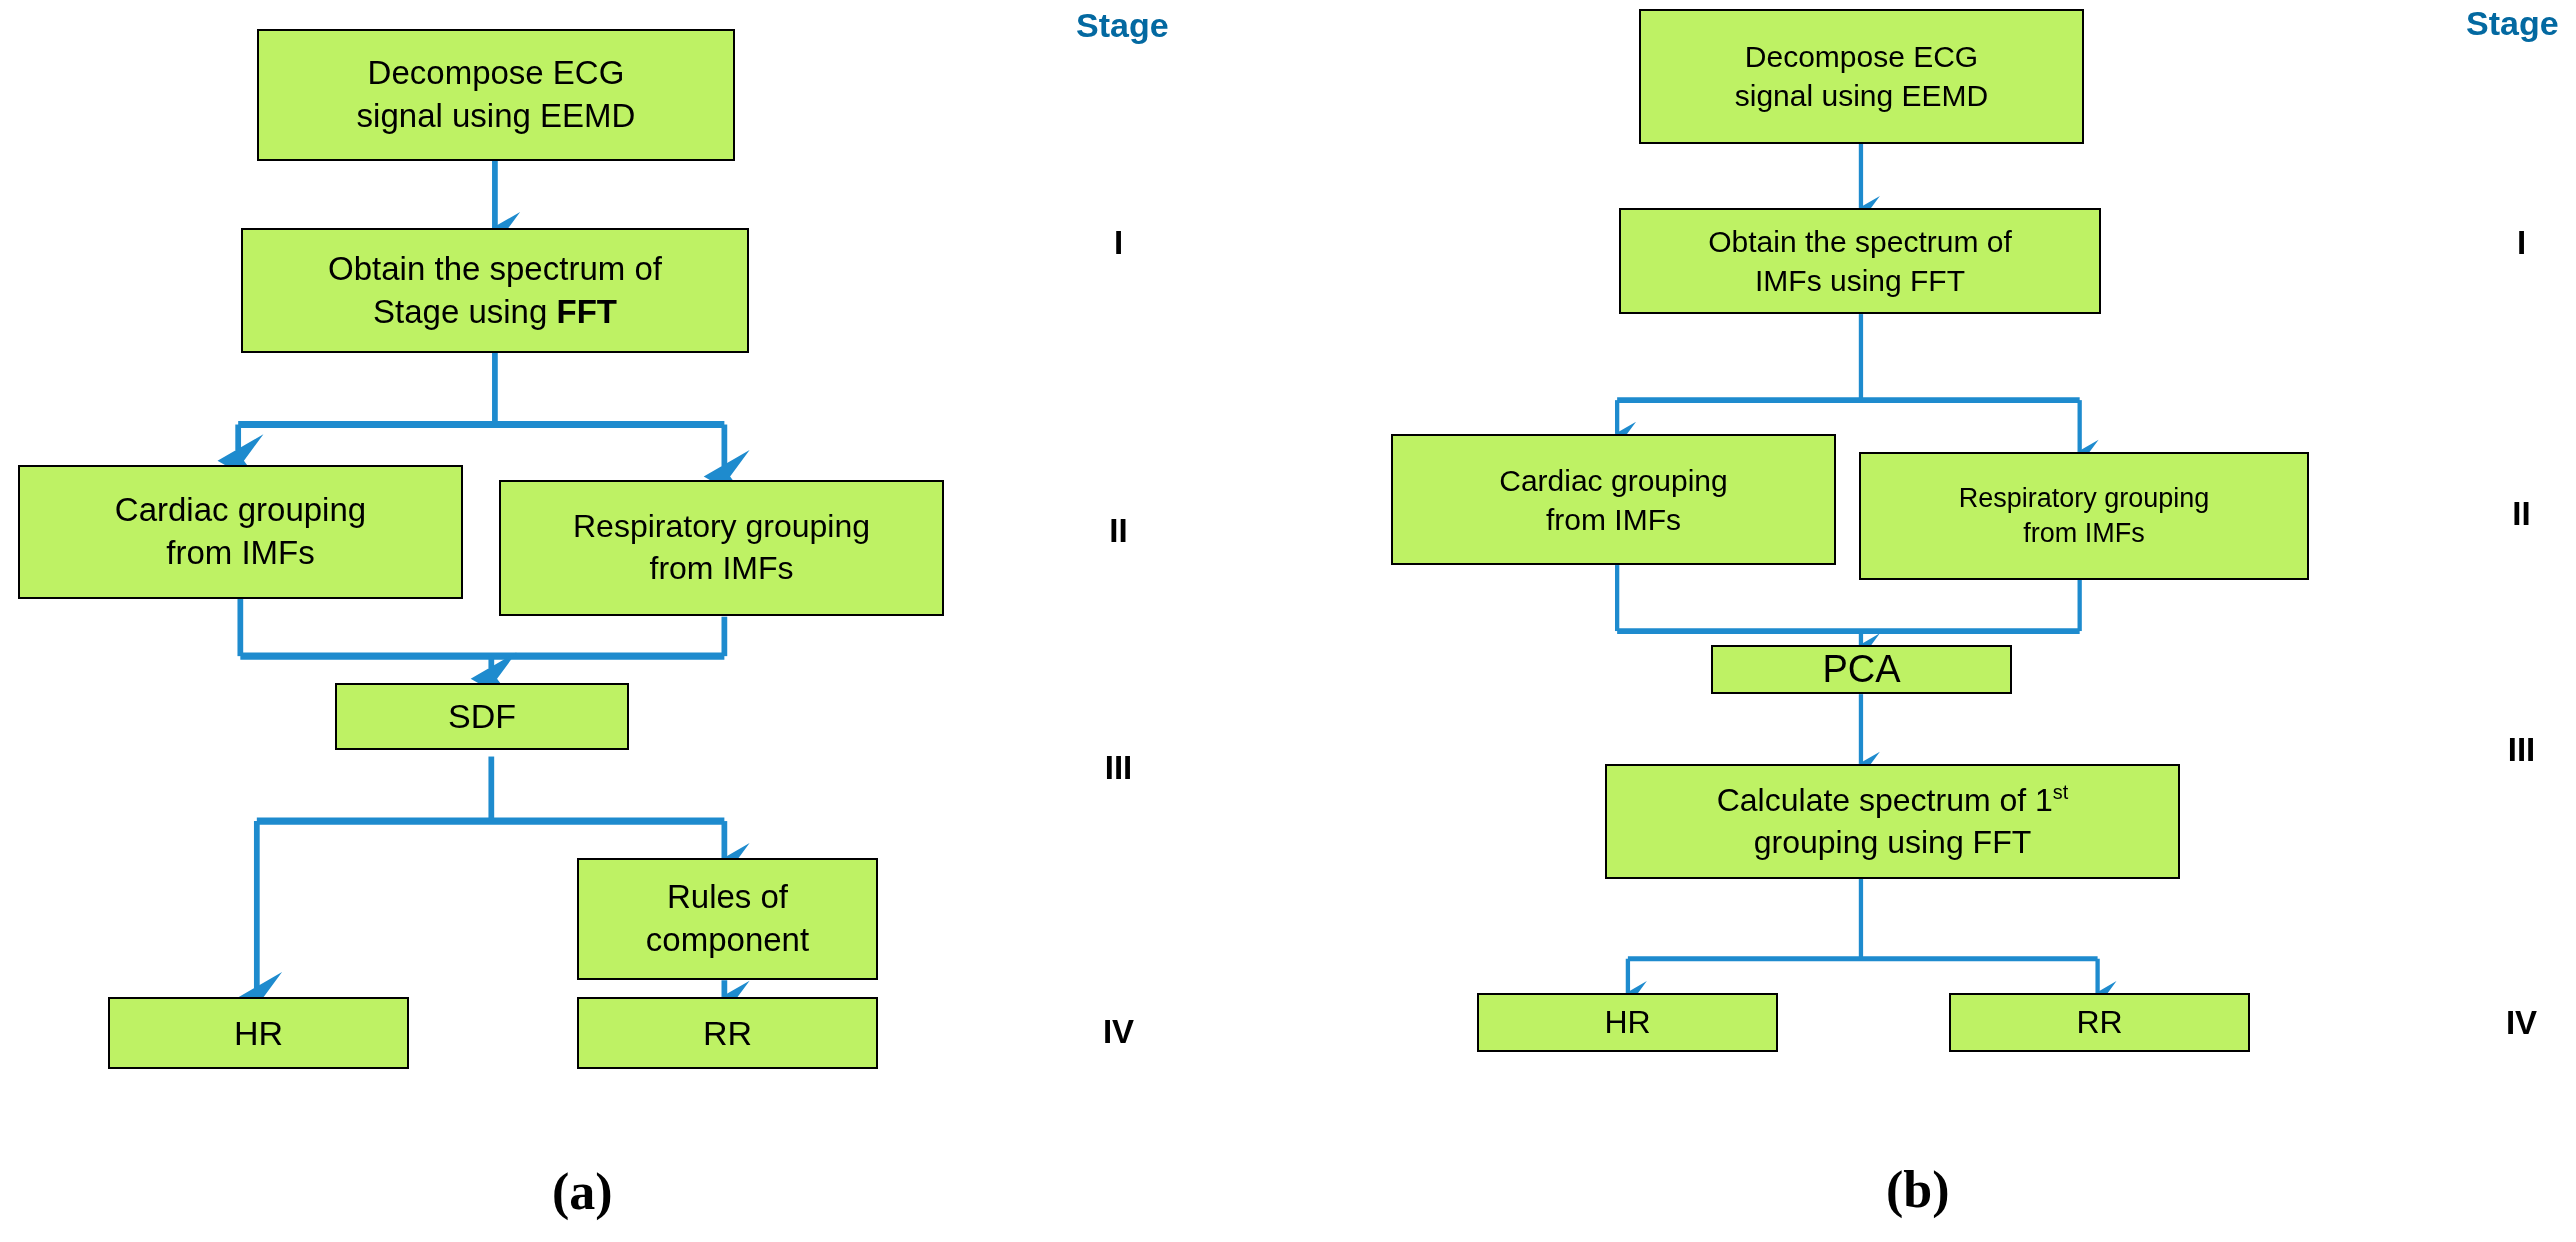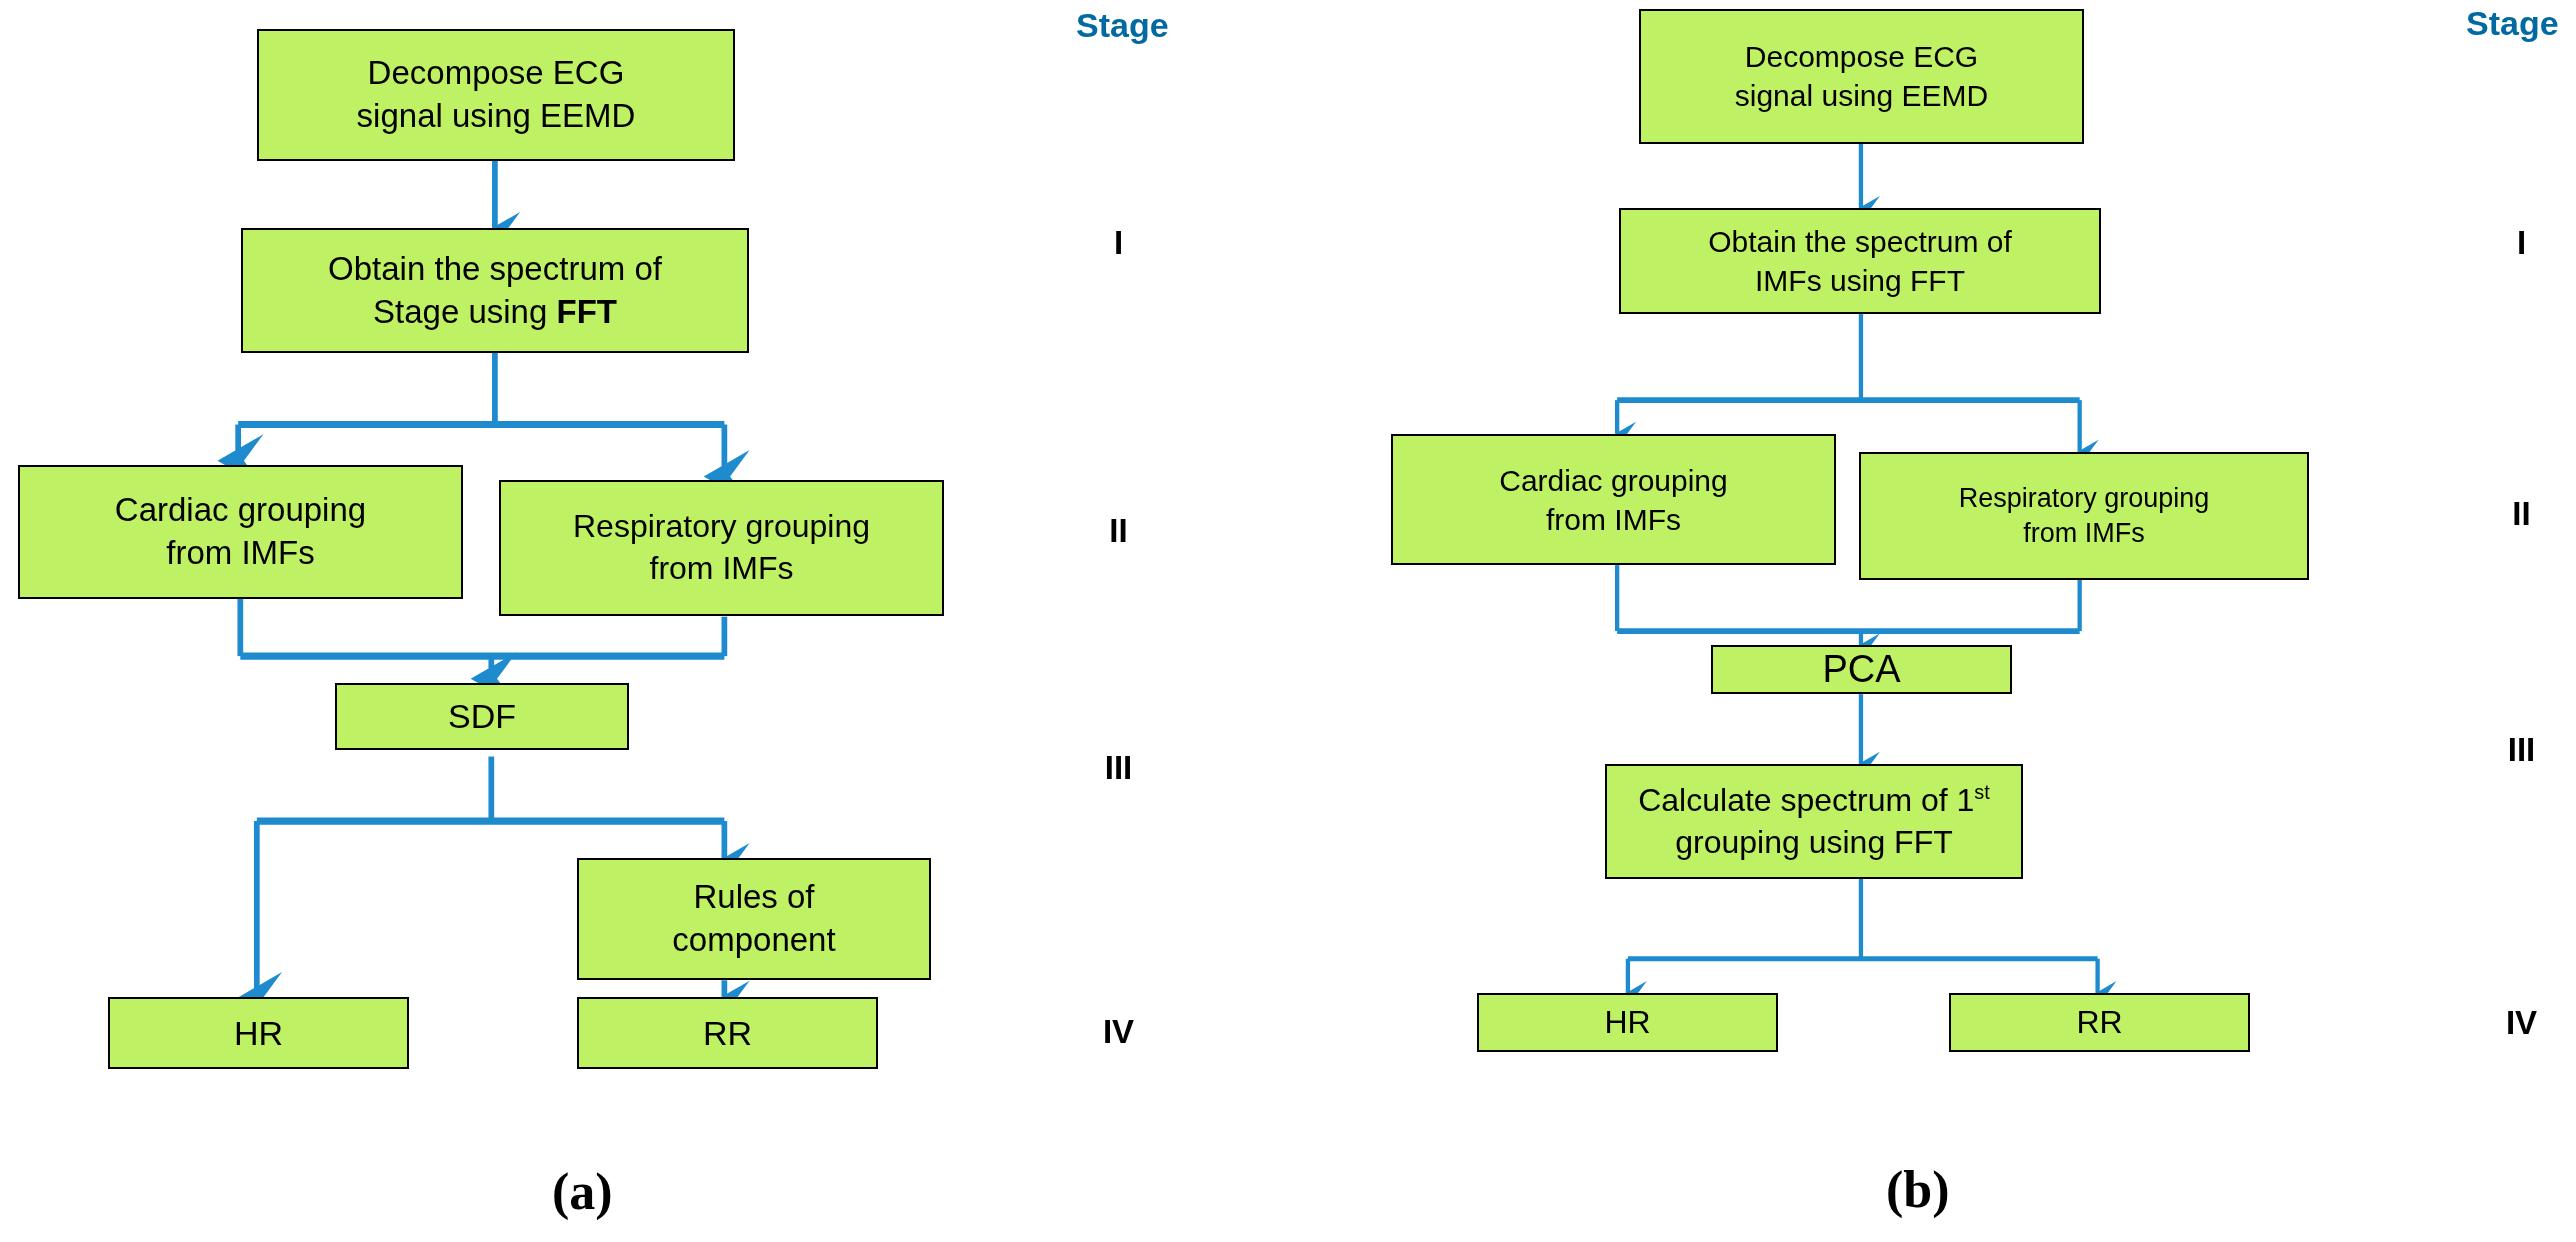--- a/index.html
+++ b/index.html
@@ -160,21 +160,21 @@
     <span class="txt">
       <span>Respiratory grouping</span><br>
       <span>from IMFs</span>
     </span>
   </div>
 
   <div class="node" style="left:335px; top:683px; width:294px; height:67px; font-size:34px;">
     <span class="txt">SDF</span>
   </div>
 
-  <div class="node" style="left:577px; top:858px; width:354px; height:122px; font-size:33px;">
+  <div class="node" style="left:577px; top:858px; width:301px; height:122px; font-size:33px;">
     <span class="txt">
       <span>Rules of</span><br>
       <span>component</span>
     </span>
   </div>
 
   <div class="node" style="left:108px; top:997px; width:301px; height:72px; font-size:34px;">
     <span class="txt">HR</span>
   </div>
 
@@ -215,21 +215,21 @@
     <span class="txt">
       <span>Respiratory grouping</span><br>
       <span>from IMFs</span>
     </span>
   </div>
 
   <div class="node" style="left:1711px; top:645px; width:301px; height:49px; font-size:38px;">
     <span class="txt">PCA</span>
   </div>
 
-  <div class="node" style="left:1605px; top:764px; width:418px; height:115px; font-size:32px;">
+  <div class="node" style="left:1605px; top:764px; width:575px; height:115px; font-size:32px;">
     <span class="txt">
       <span>Calculate spectrum of 1</span><sup>st</sup><br>
       <span>grouping using FFT</span>
     </span>
   </div>
 
   <div class="node" style="left:1477px; top:993px; width:301px; height:59px; font-size:32px;">
     <span class="txt">HR</span>
   </div>
 

